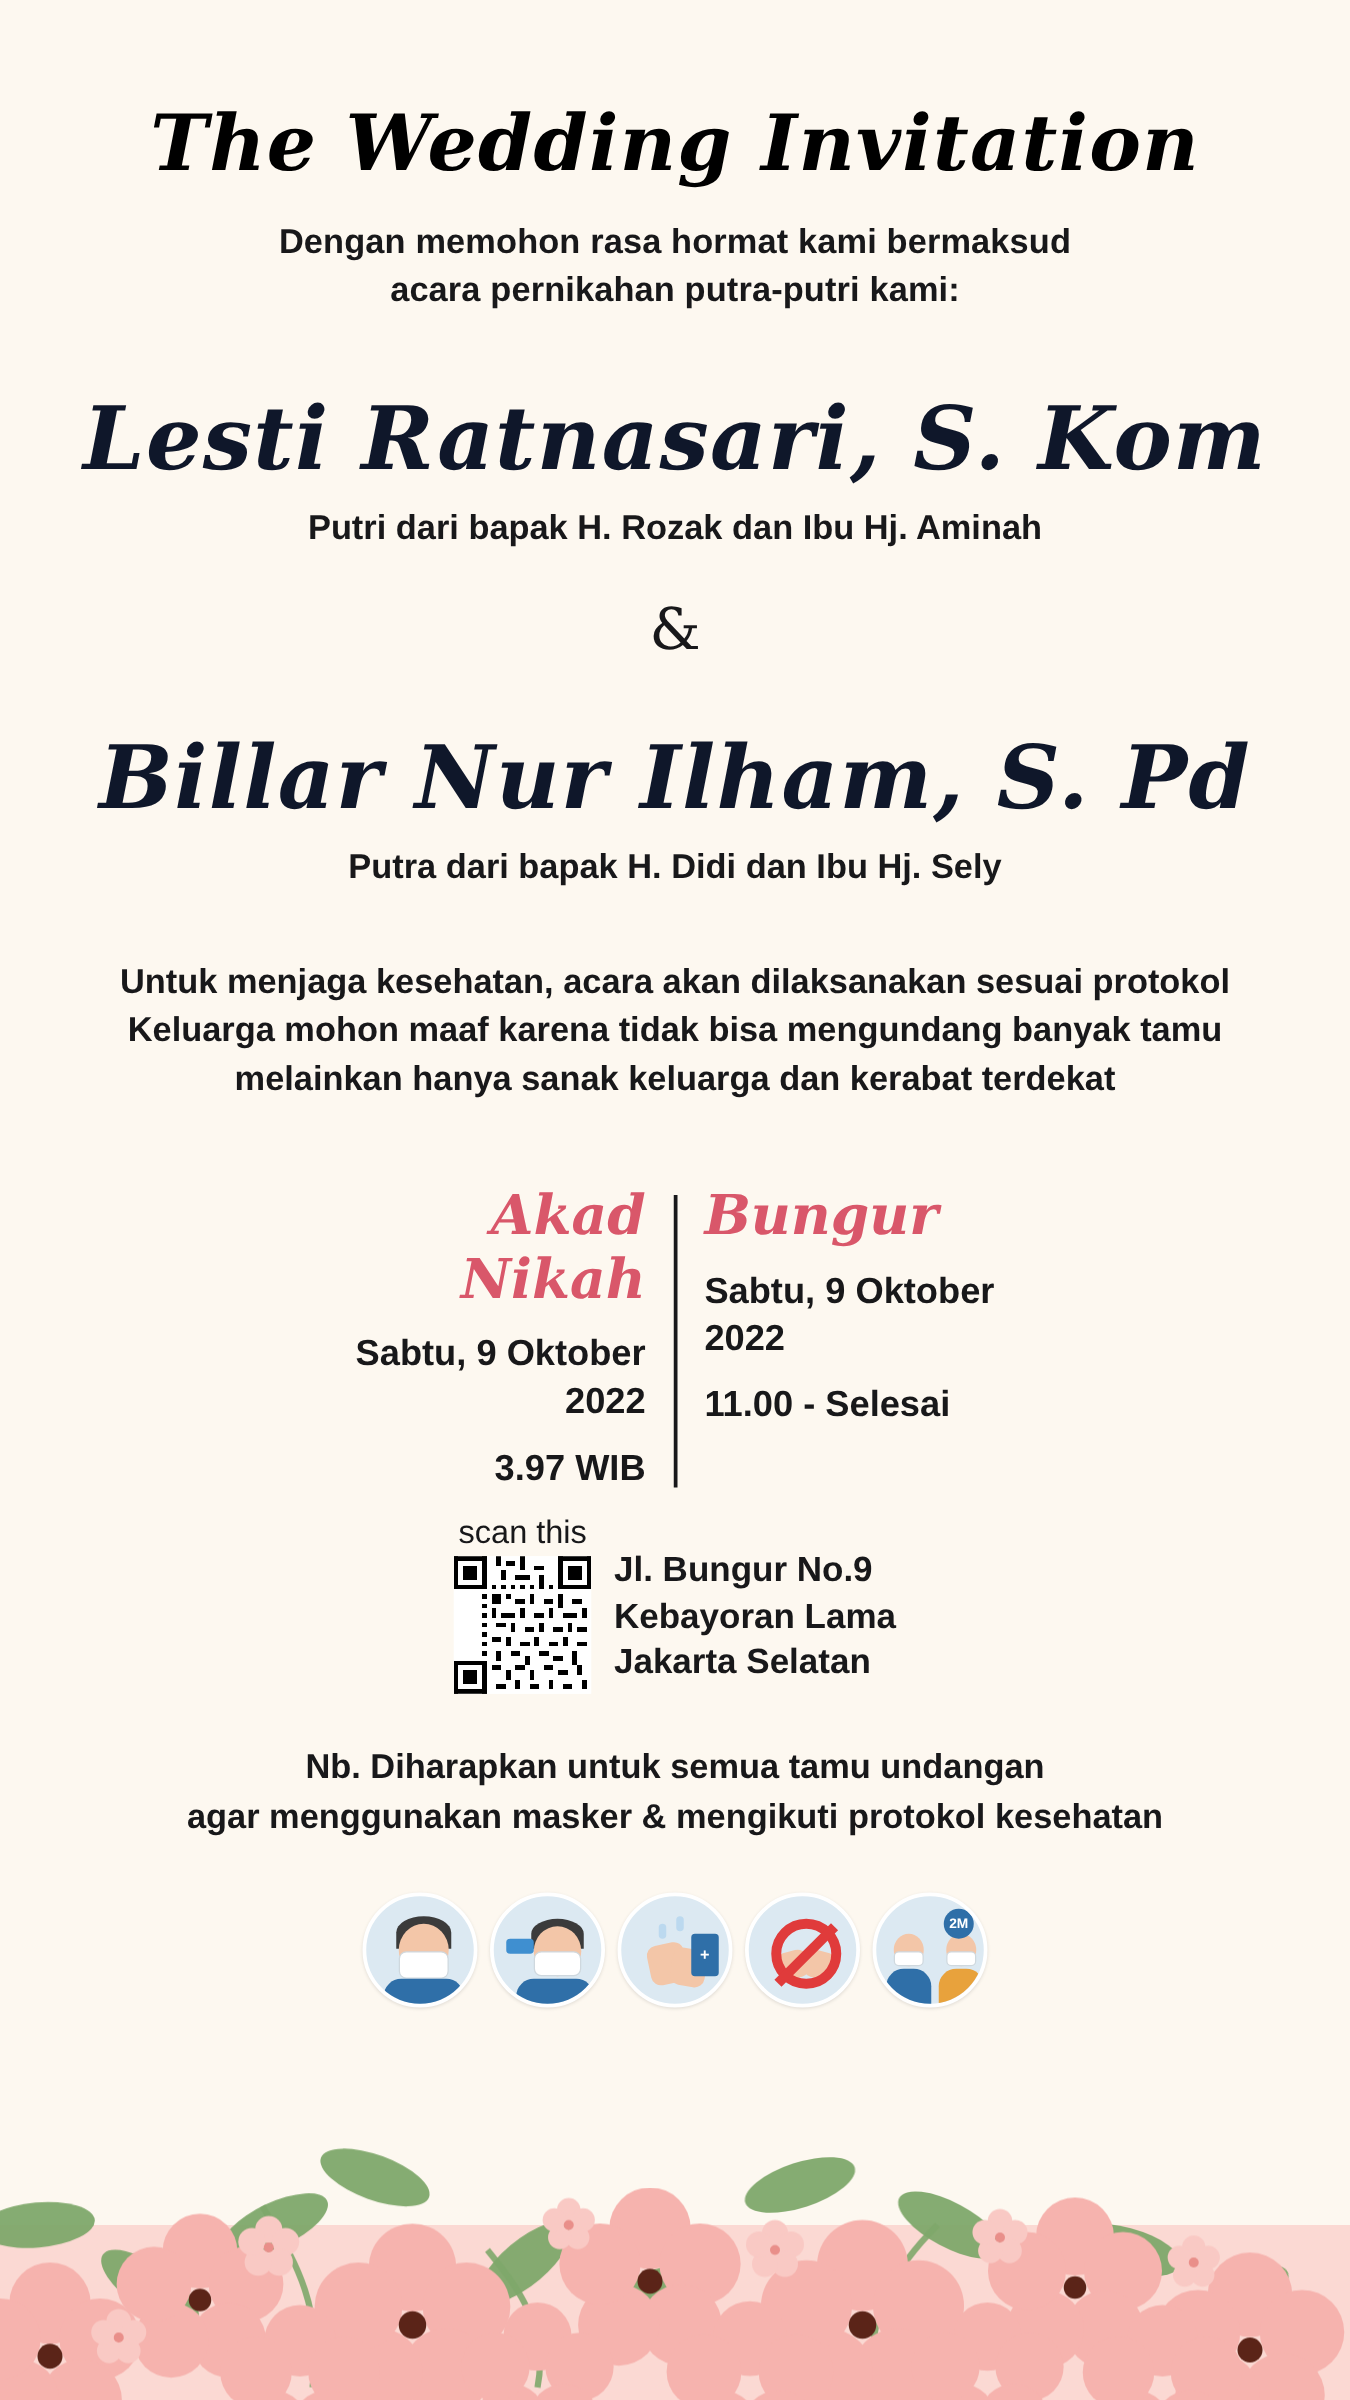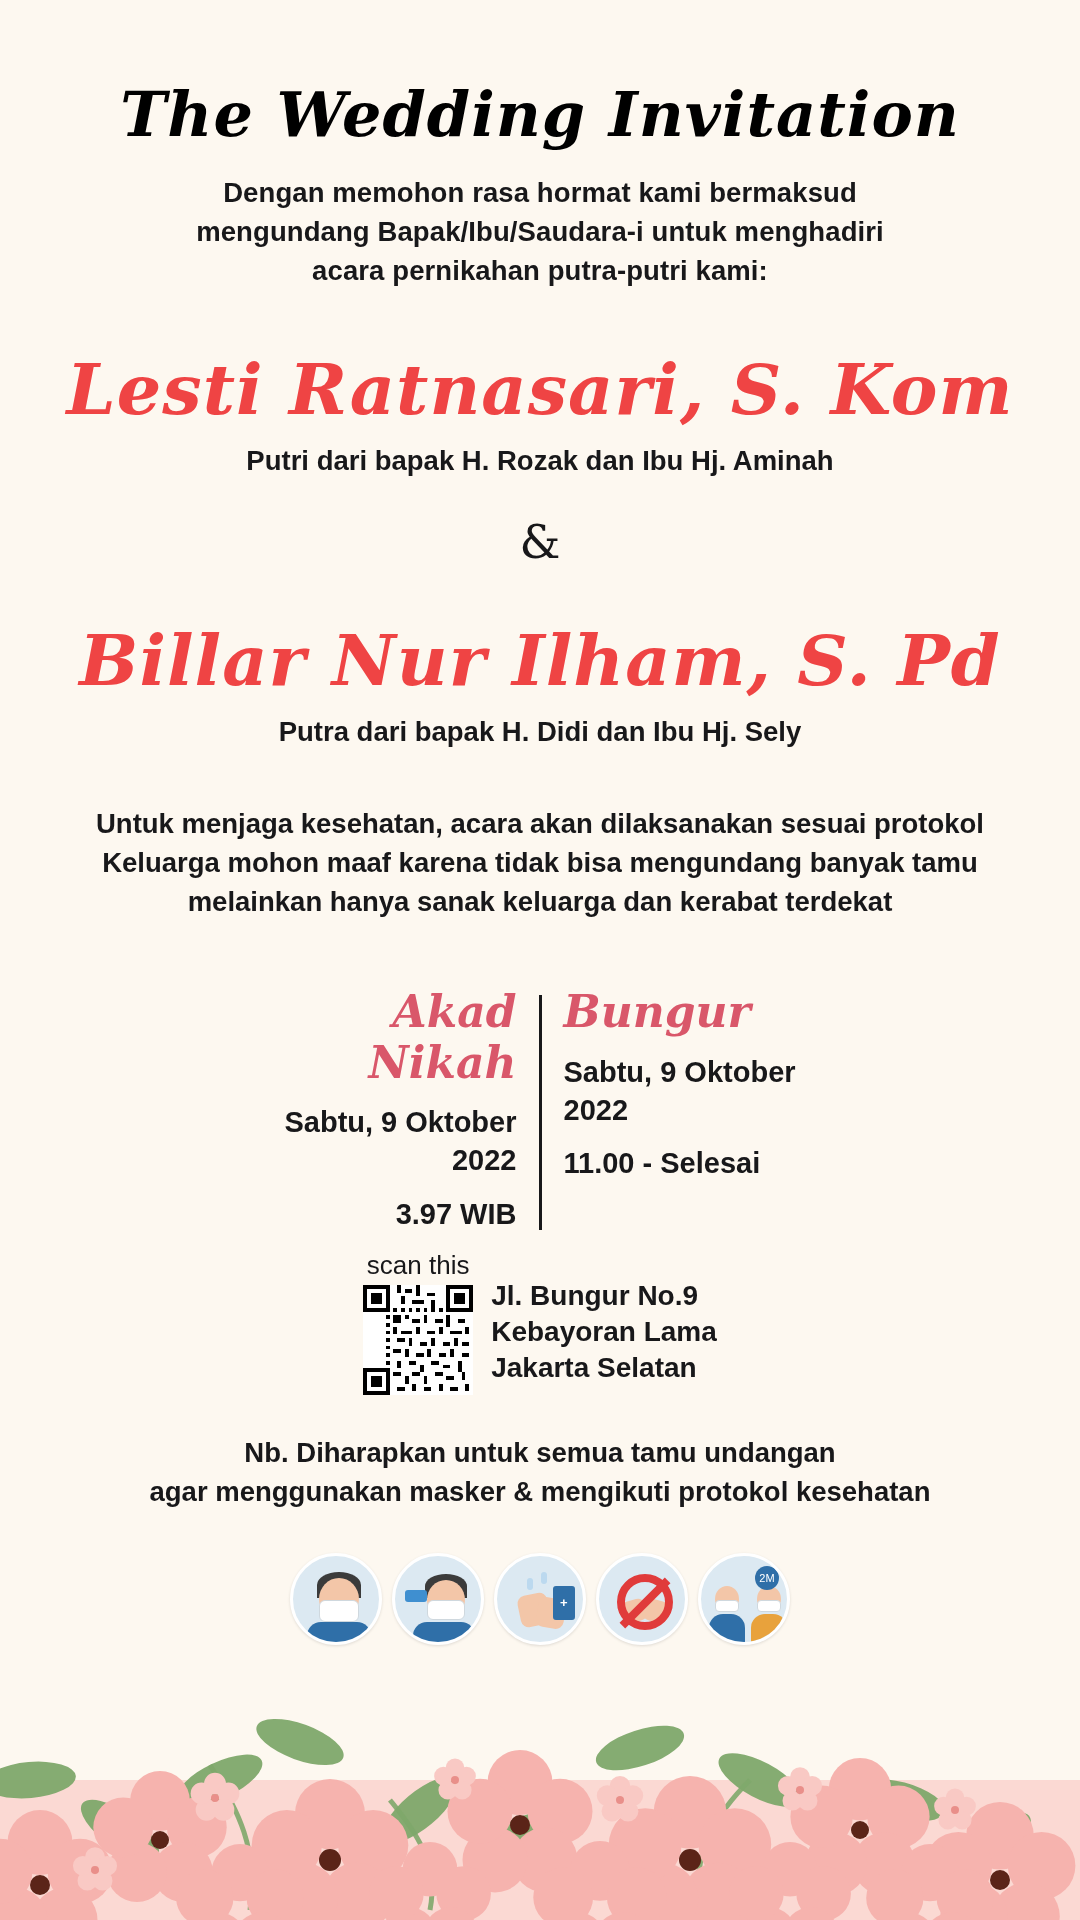--- a/index.html
+++ b/index.html
@@ -51,21 +51,21 @@
     line-height: 1.42;
     letter-spacing: 0.1px;
   }
 
   
   .bride-name, .groom-name {
     text-align: center;
     font-family: "DejaVu Serif", serif;
     font-style: italic;
     font-weight: bold;
-    color: #ef4444;
+    color: #0f172a;
     font-size: 70px;
     letter-spacing: 1px;
   }
   .bride-name { margin-top: 58px; }
   .groom-name { margin-top: 50px; }
 
   .parents {
     text-align: center;
     font-size: 27.5px;
     font-weight: bold;
@@ -198,21 +198,21 @@
   }
   .redslash {
     position:absolute; left:14px; top:43px; width:64px; height:8px;
     background:#e03b3b; transform: rotate(-45deg);
   }
   .hand { position:absolute; background:#f3c6a8; border-radius:8px; }
   .bottle { position:absolute; background:#ffffff; border:2px solid #2f6fa8; border-radius:3px;}
   .plus { position:absolute; color:#ffffff; font-weight:bold; font-size:13px; }
   .tag2m {
     position:absolute; right:8px; top:10px; background:#2f6fa8; color:#fff;
-    font-size:11px; font-weight:normal; border-radius:50%; width:24px; height:24px;
+    font-size:11px; font-weight:bold; border-radius:50%; width:24px; height:24px;
     display:flex; align-items:center; justify-content:center;
   }
 
   
   .floral {
     position: absolute;
     left: 0;
     bottom: 0;
     width: 1080px;
     height: 440px;
@@ -223,21 +223,20 @@
 </head>
 <body>
 
 <div class="page">
 
   <div class="title">The Wedding Invitation</div>
 
 
   <div class="intro">
     <div>Dengan memohon rasa hormat kami bermaksud</div>
-    <div>mengundang Bapak/Ibu/Saudara-i untuk menghadiri</div>
     <div>acara pernikahan putra-putri kami:</div>
   </div>
 
   <div class="bride-name">Lesti Ratnasari, S. Kom</div>
   <div class="parents">Putri dari bapak H. Rozak dan Ibu Hj. Aminah</div>
 
   <div class="amp">&amp;</div>
 
   <div class="groom-name">Billar Nur Ilham, S. Pd</div>
   <div class="parents">Putra dari bapak H. Didi dan Ibu Hj. Sely</div>

